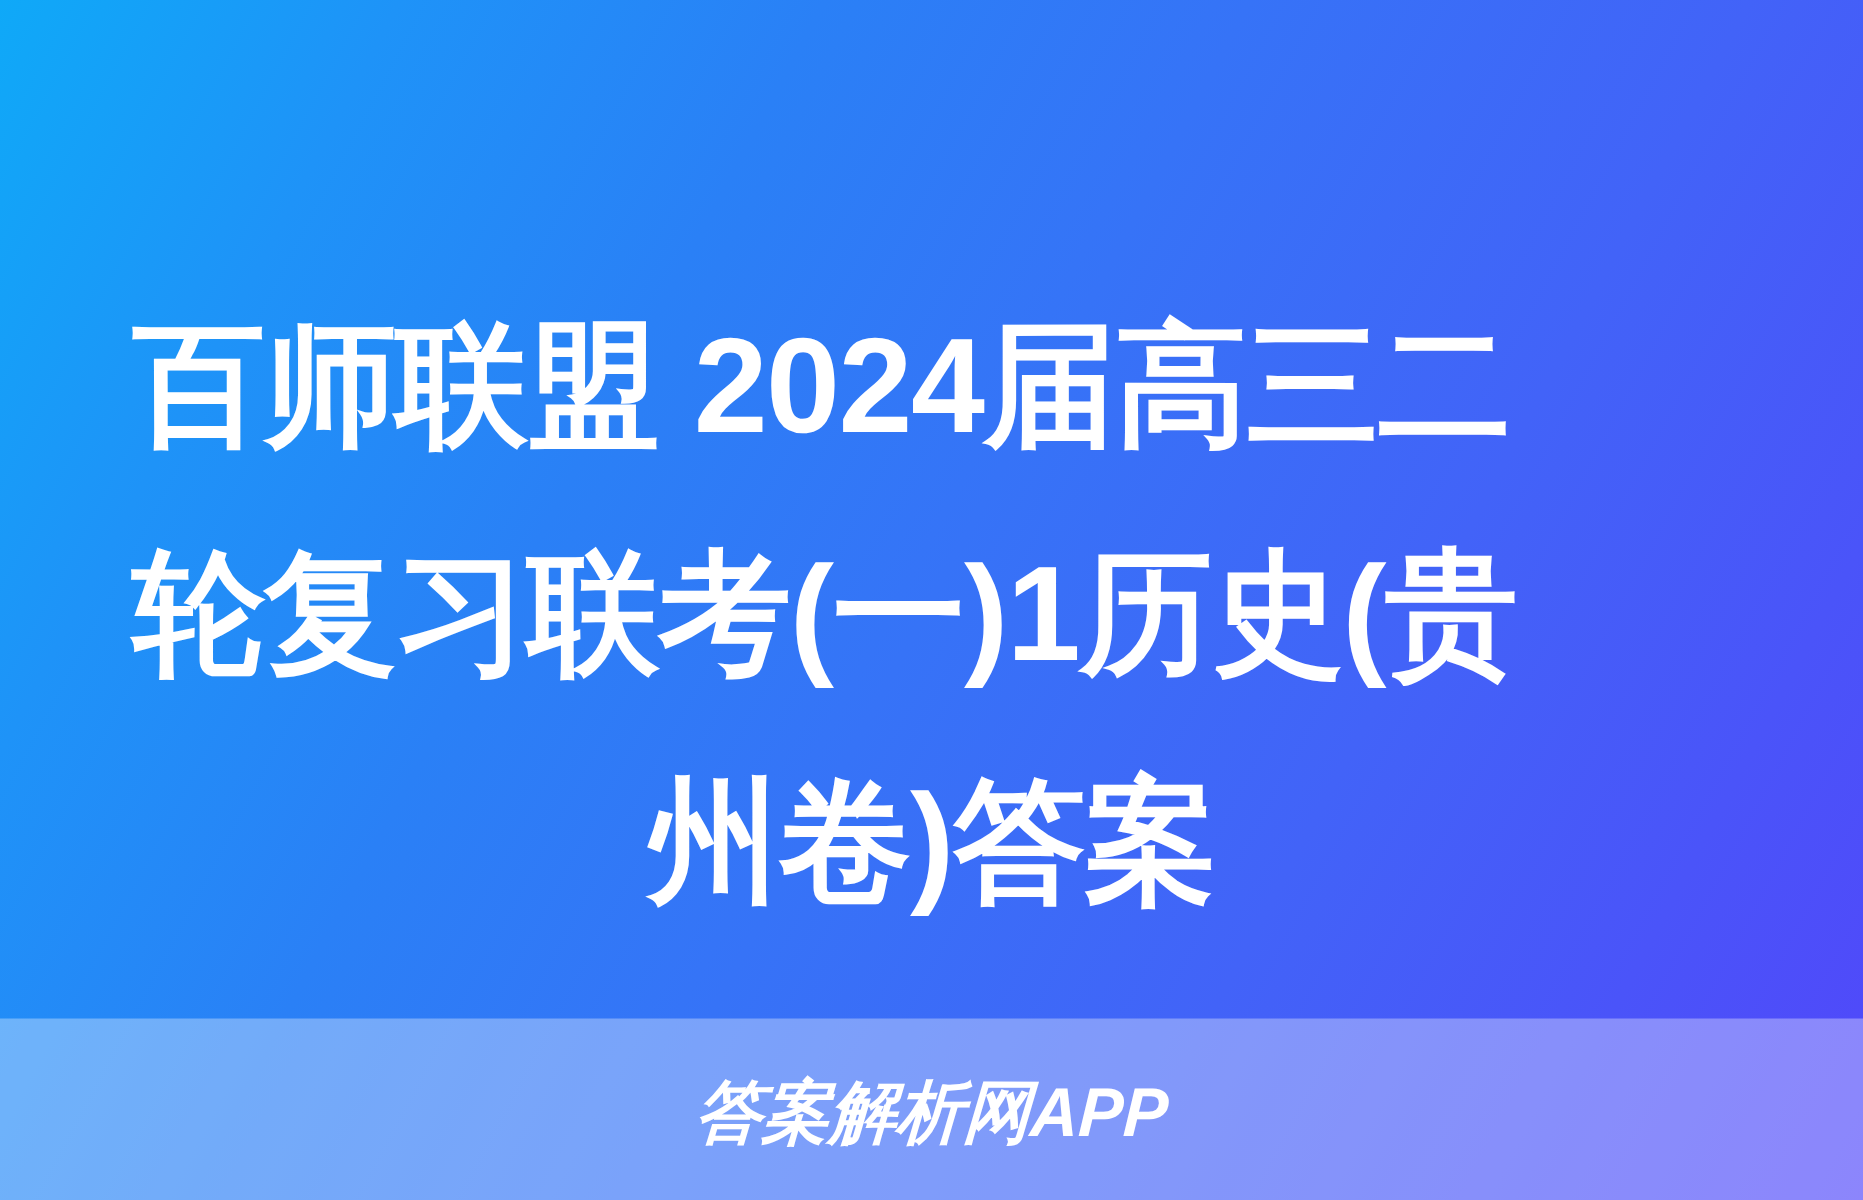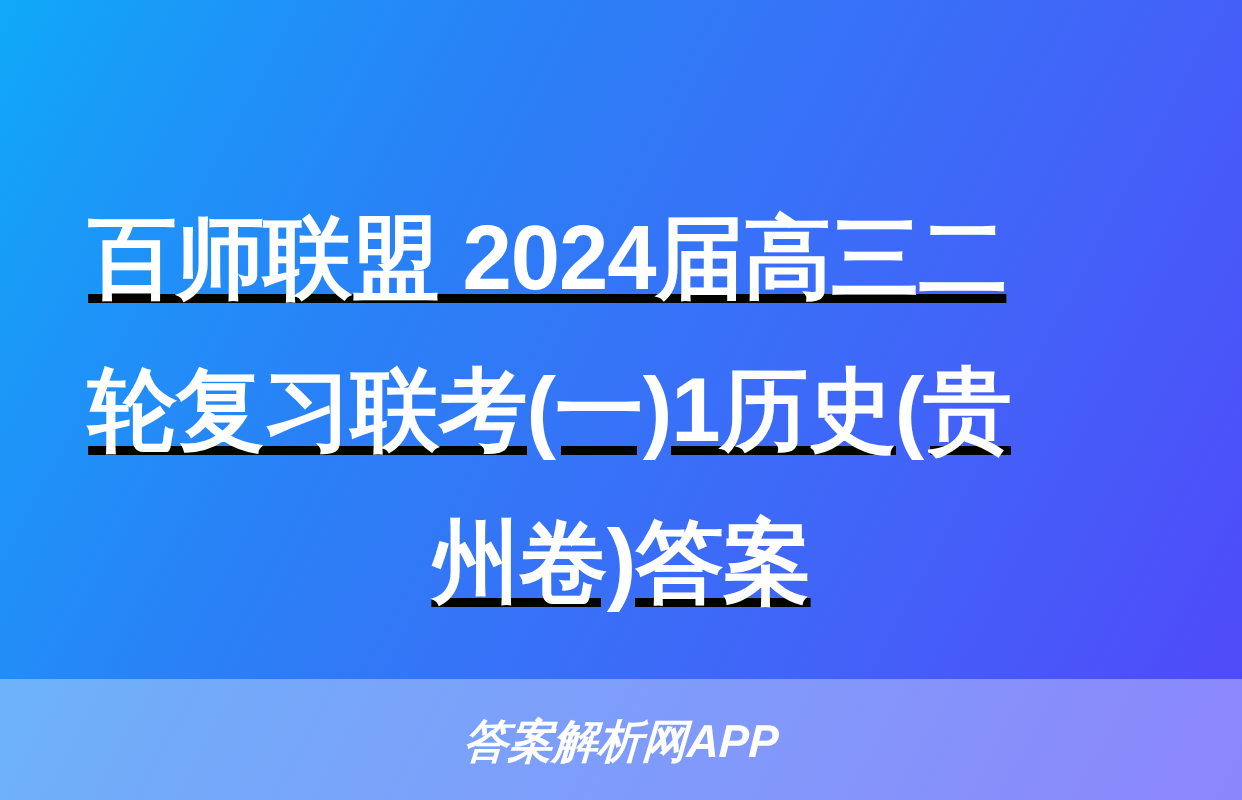--- a/index.html
+++ b/index.html
@@ -25,21 +25,20 @@
         #5147fa 100%);
   }
 
   
   .title-block {
     position: absolute;
     left: 80px;
     top: 182px;
     width: 1082px;
     text-align: center;
-    text-decoration: underline;
   }
   .title-line {
     display: block;
     color: #ffffff;
     font-size: 90px;
     font-weight: 700;
     line-height: 152px;
     letter-spacing: -1px;
     white-space: nowrap;
     font-stretch: condensed;

